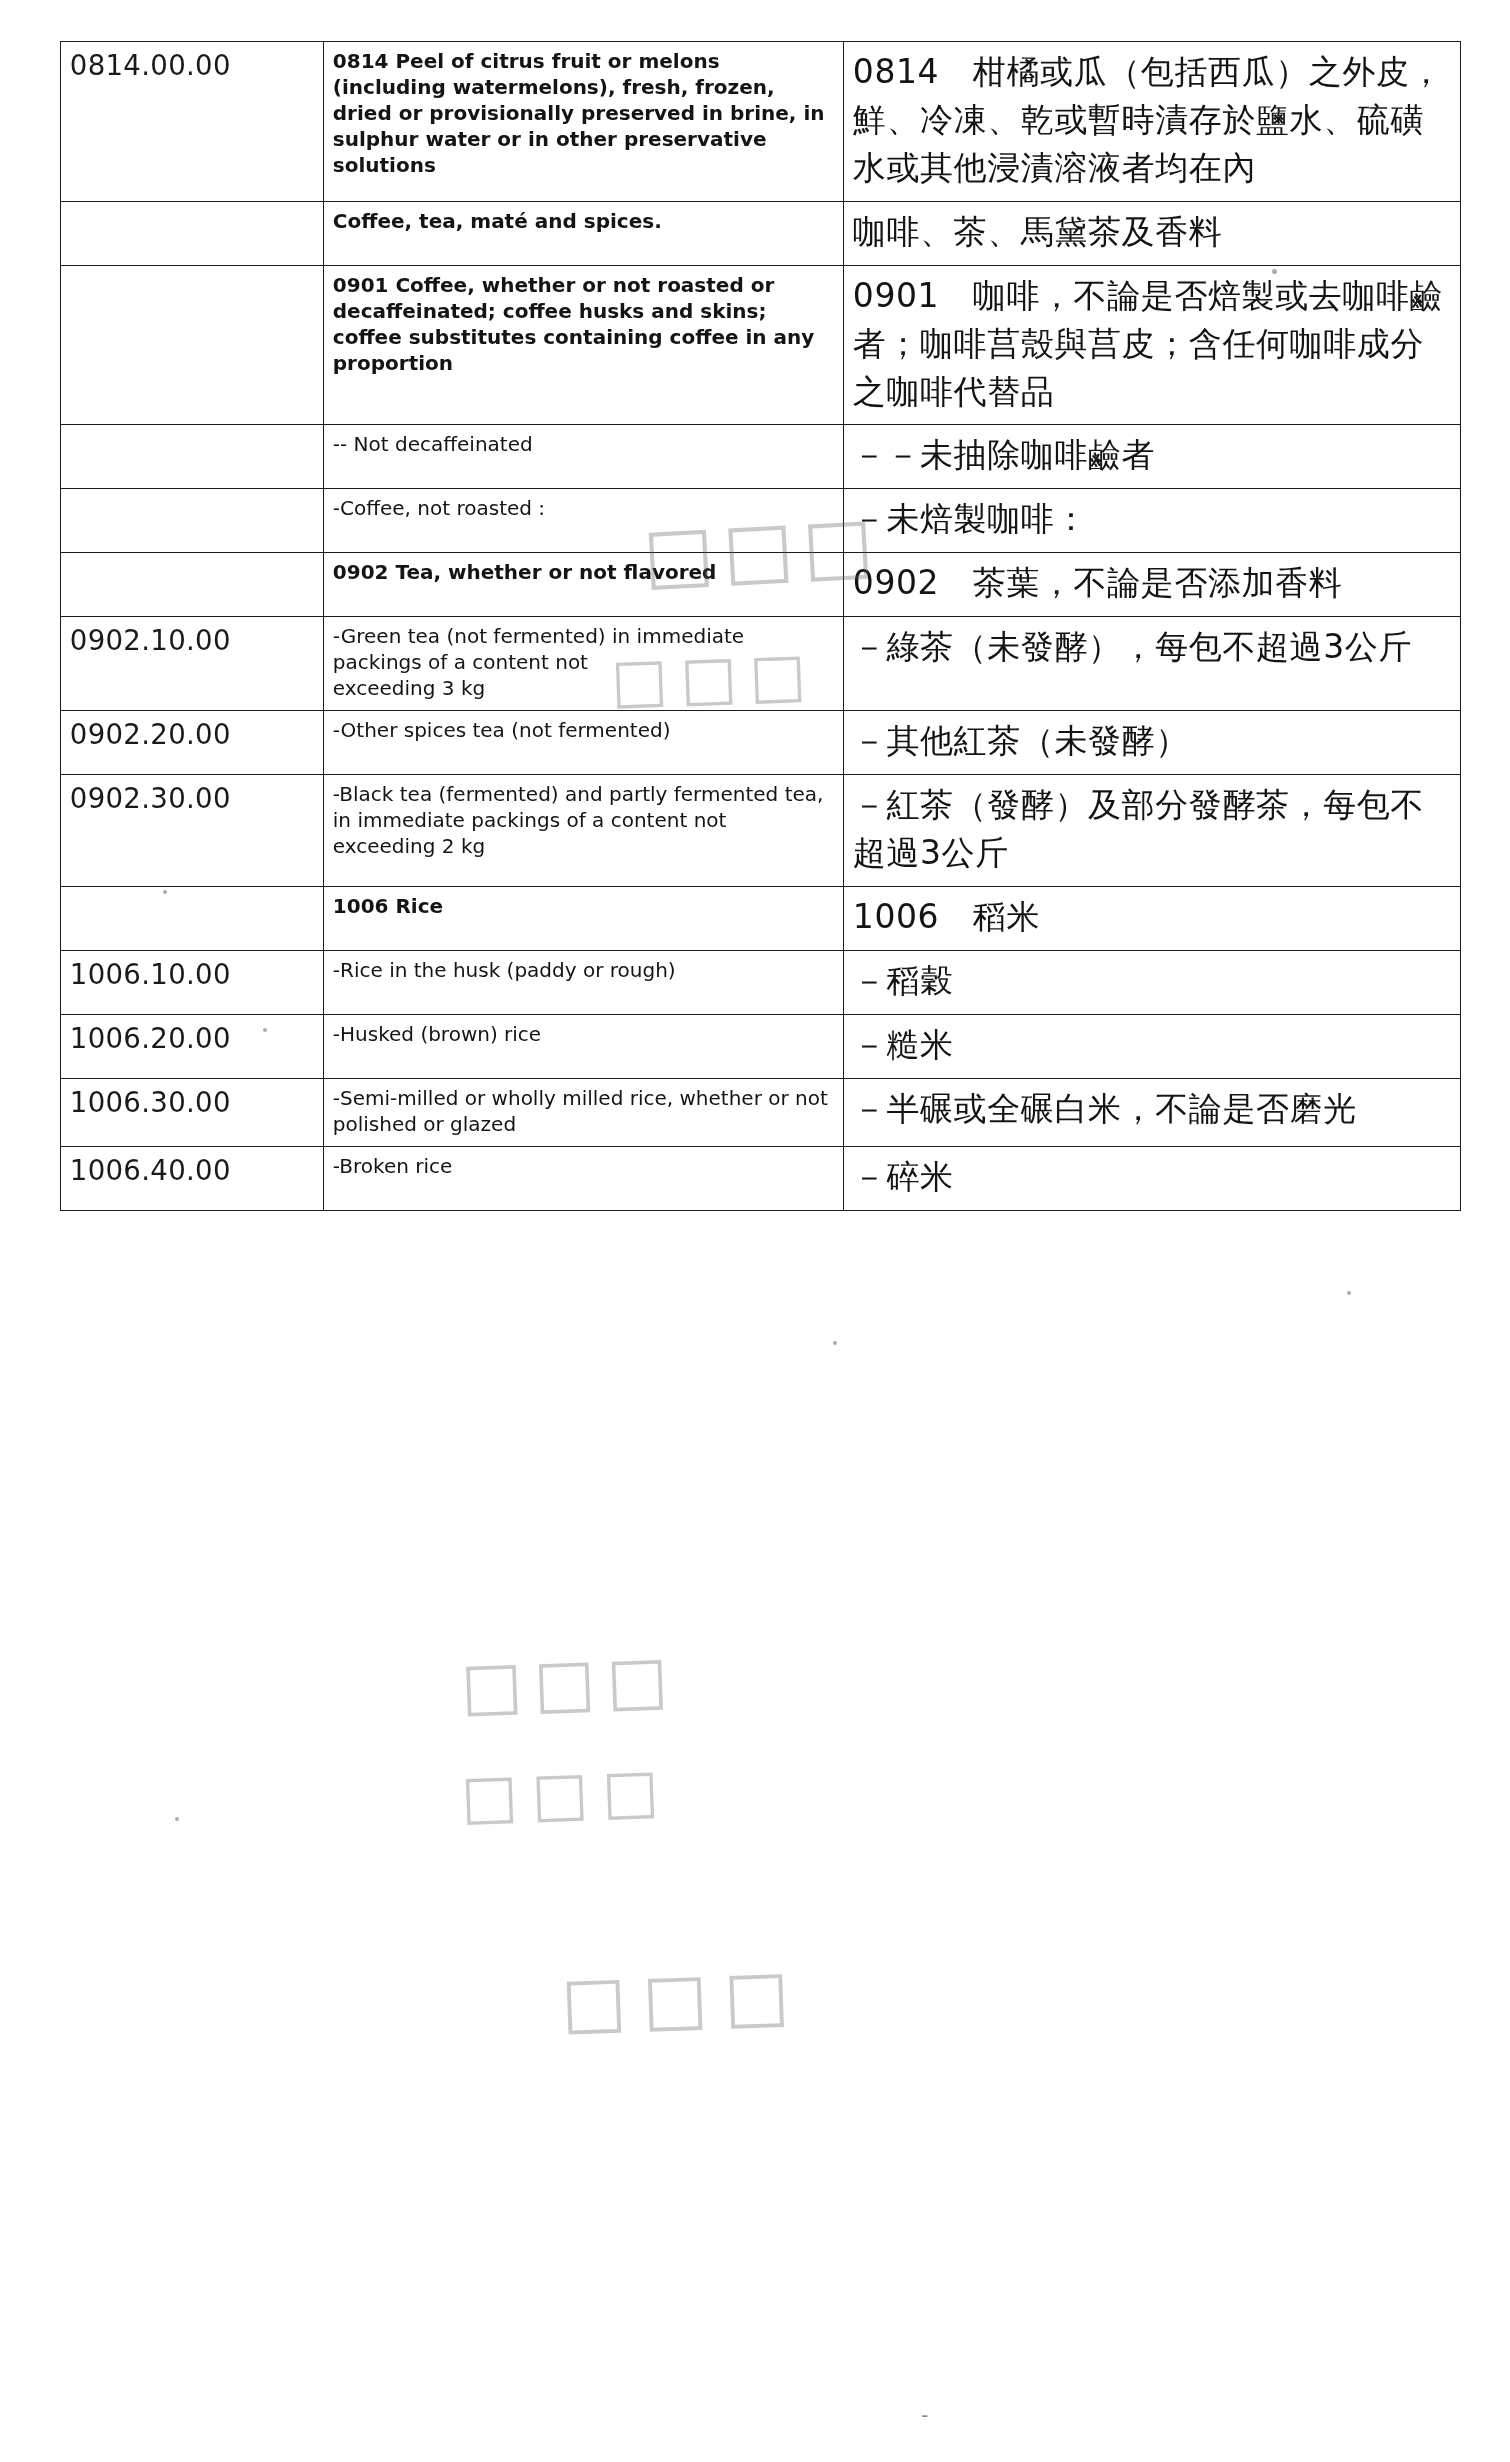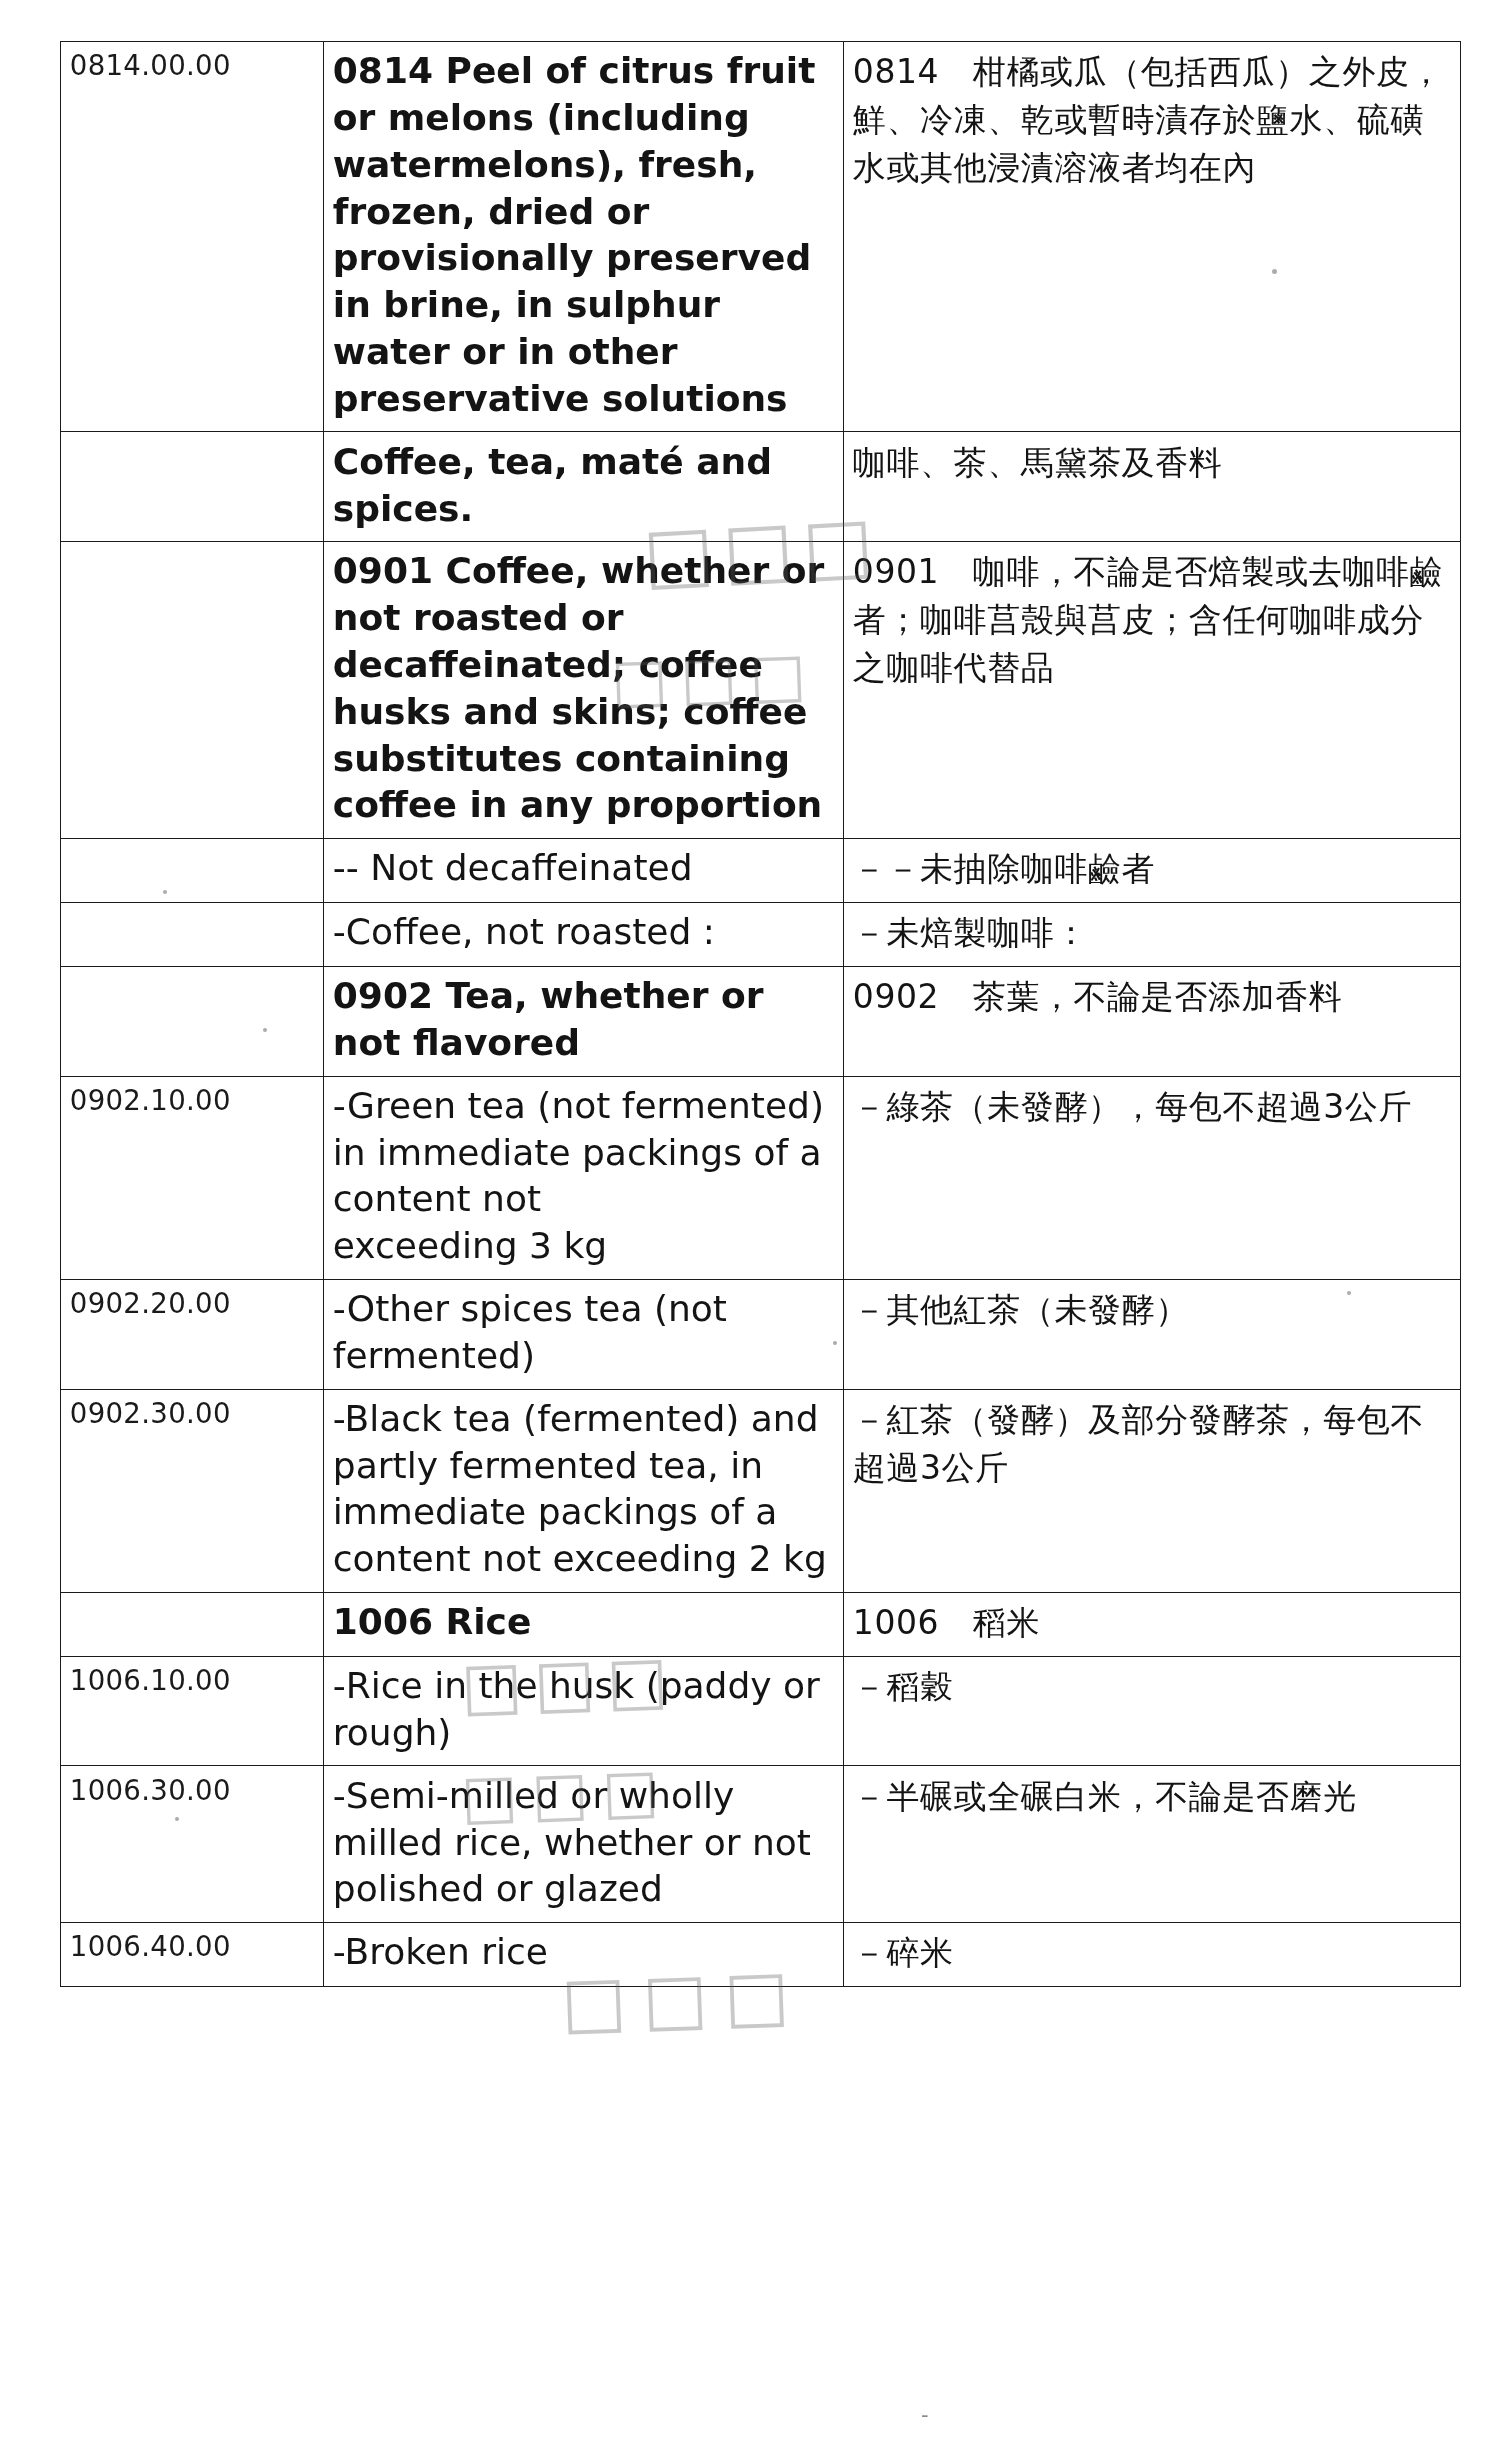--- a/index.html
+++ b/index.html
@@ -56,21 +56,21 @@
 
   td.code {
     text-align: left;
     padding-left: 13.8px;
     font-size: 27.6px;
     letter-spacing: 0.3px;
     color: #1a1a1a;
   }
 
   td.en {
-    font-size: 36px;
+    font-size: 20px;
     letter-spacing: 0px;
     color: #141414;
   }
   td.en.bold {
     font-weight: bold;
   }
 
   td.zh {
     font-family: "DejaVu Sans", "Liberation Sans", sans-serif;
     font-size: 33px;
@@ -187,20 +187,25 @@
           <td class="en bold">1006 Rice</td>
           <td class="zh">1006　稻米</td>
         </tr>
 
         <tr>
           <td class="code">1006.10.00</td>
           <td class="en">-Rice in the husk (paddy or rough)</td>
           <td class="zh">－稻穀</td>
         </tr>
 
+        <tr>
+          <td class="code">1006.20.00</td>
+          <td class="en">-Husked (brown) rice</td>
+          <td class="zh">－糙米</td>
+        </tr>
 
         <tr>
           <td class="code">1006.30.00</td>
           <td class="en">-Semi-milled or wholly milled rice, whether or not polished or glazed</td>
           <td class="zh">－半碾或全碾白米，不論是否磨光</td>
         </tr>
 
         <tr>
           <td class="code">1006.40.00</td>
           <td class="en">-Broken rice</td>

